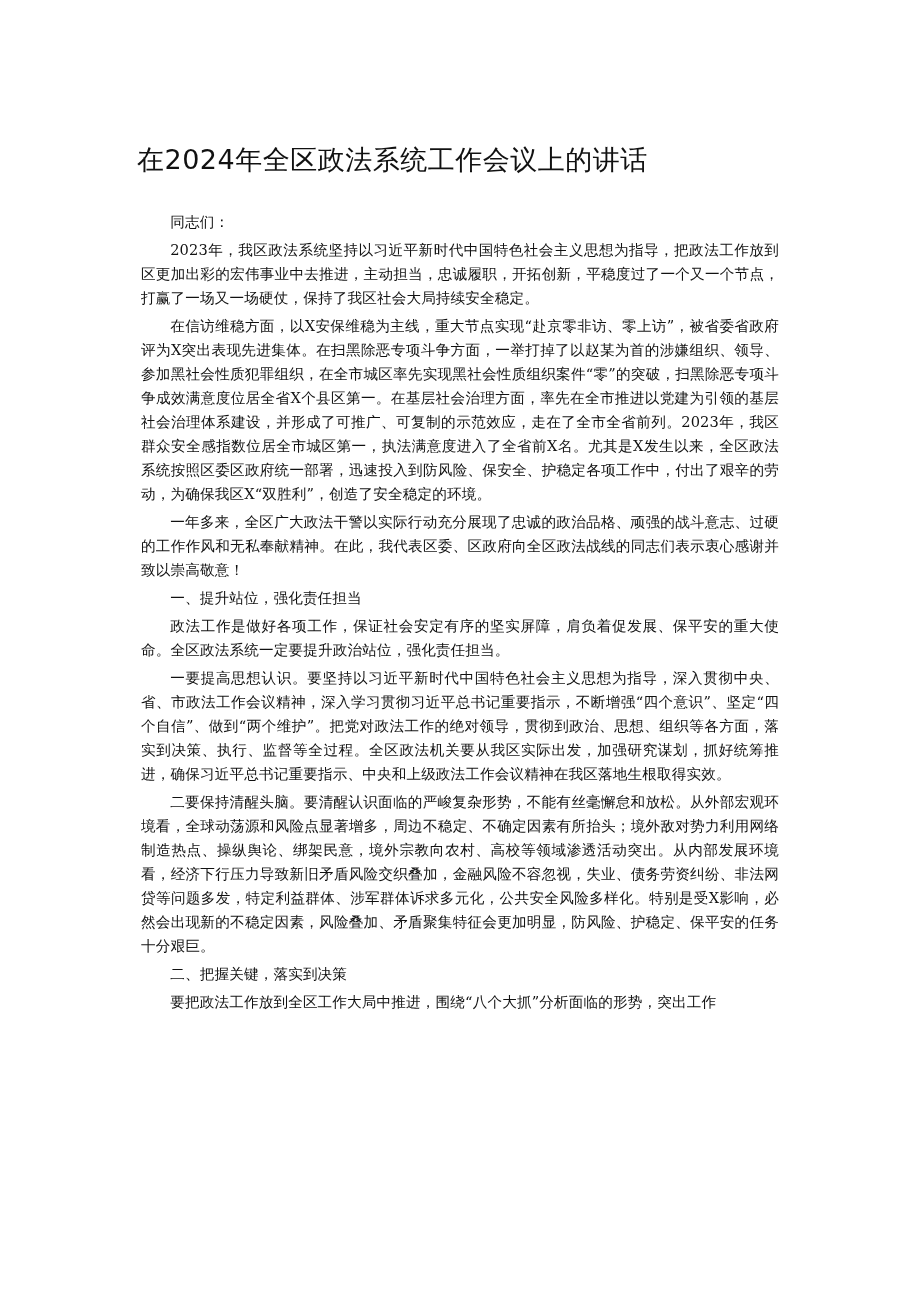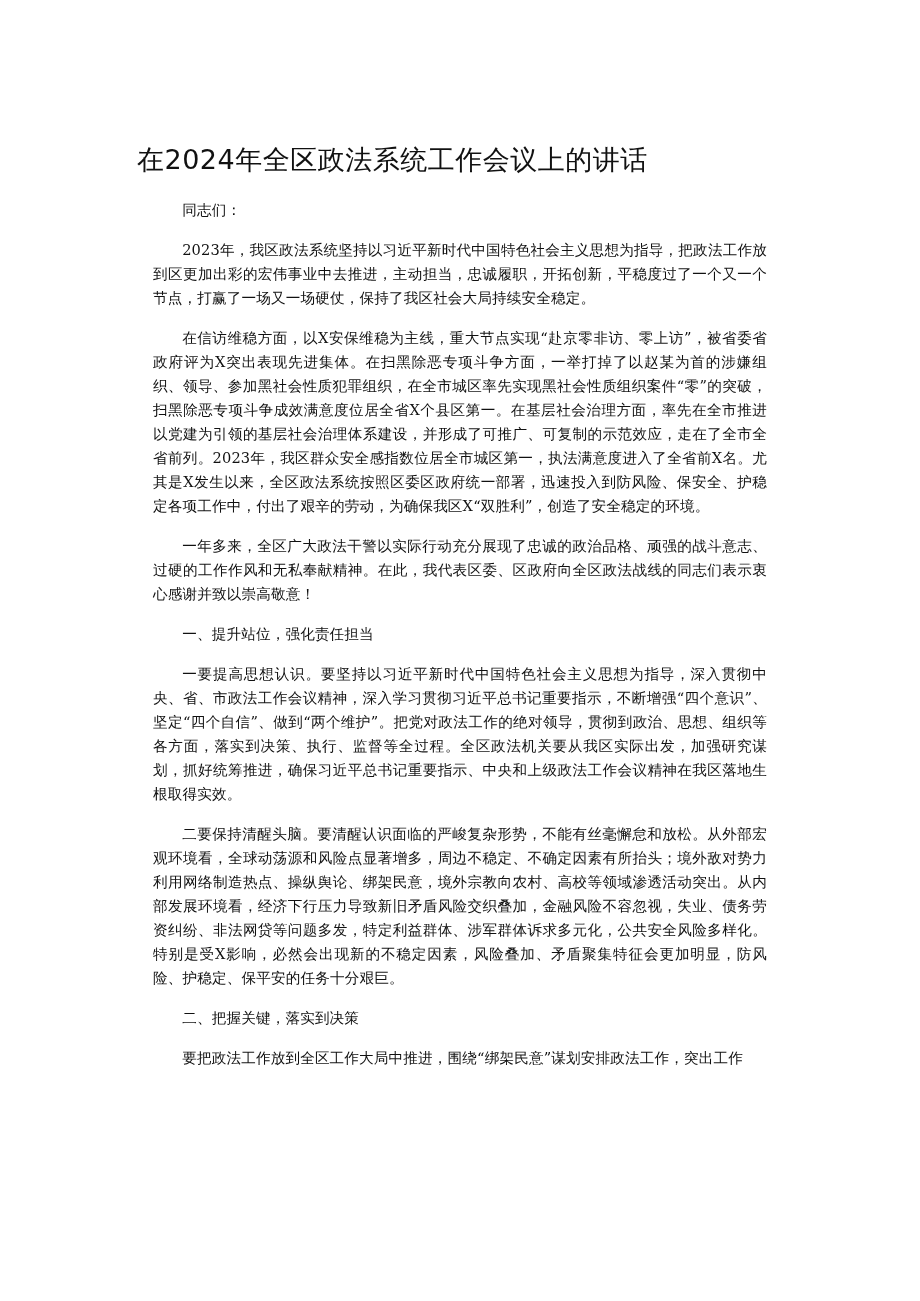--- a/index.html
+++ b/index.html
@@ -19,27 +19,27 @@
       position: absolute;
       left: 137px;
       top: 142px;
       width: 646px;
     }
     .doc-title {
       font-family: "DejaVu Sans", "Liberation Sans", sans-serif;
       font-size: 27px;
       font-weight: normal;
       line-height: 36px;
-      margin: 0 0 20px 0;
+      margin: 0 0 32px 0;
       letter-spacing: 0.5px;
       color: #111;
       white-space: nowrap;
     }
     .body-text p {
-      margin: 16px;
+      margin: 4px;
       font-size: 14.6px;
       line-height: 24px;
       text-indent: 2em;
       text-align: justify;
       text-justify: inter-character;
       letter-spacing: 0.15px;
     }
     .body-text p.heading {
       text-indent: 2em;
     }
@@ -50,19 +50,20 @@
 <div class="page">
   <h1 class="doc-title">在2024年全区政法系统工作会议上的讲话</h1>
 
   <div class="body-text">
     <p>同志们：</p>
     <p>2023年，我区政法系统坚持以习近平新时代中国特色社会主义思想为指导，把政法工作放到区更加出彩的宏伟事业中去推进，主动担当，忠诚履职，开拓创新，平稳度过了一个又一个节点，打赢了一场又一场硬仗，保持了我区社会大局持续安全稳定。</p>
     <p>在信访维稳方面，以X安保维稳为主线，重大节点实现“赴京零非访、零上访”，被省委省政府评为X突出表现先进集体。在扫黑除恶专项斗争方面，一举打掉了以赵某为首的涉嫌组织、领导、参加黑社会性质犯罪组织，在全市城区率先实现黑社会性质组织案件“零”的突破，扫黑除恶专项斗争成效满意度位居全省X个县区第一。在基层社会治理方面，率先在全市推进以党建为引领的基层社会治理体系建设，并形成了可推广、可复制的示范效应，走在了全市全省前列。2023年，我区群众安全感指数位居全市城区第一，执法满意度进入了全省前X名。尤其是X发生以来，全区政法系统按照区委区政府统一部署，迅速投入到防风险、保安全、护稳定各项工作中，付出了艰辛的劳动，为确保我区X“双胜利”，创造了安全稳定的环境。</p>
     <p>一年多来，全区广大政法干警以实际行动充分展现了忠诚的政治品格、顽强的战斗意志、过硬的工作作风和无私奉献精神。在此，我代表区委、区政府向全区政法战线的同志们表示衷心感谢并致以崇高敬意！</p>
 
     <p class="heading">一、提升站位，强化责任担当</p>
+    <p>政法工作是做好各项工作，保证社会安定有序的坚实屏障，肩负着促发展、保平安的重大使命。全区政法系统一定要提升政治站位，强化责任担当。</p>
     <p>一要提高思想认识。要坚持以习近平新时代中国特色社会主义思想为指导，深入贯彻中央、省、市政法工作会议精神，深入学习贯彻习近平总书记重要指示，不断增强“四个意识”、坚定“四个自信”、做到“两个维护”。把党对政法工作的绝对领导，贯彻到政治、思想、组织等各方面，落实到决策、执行、监督等全过程。全区政法机关要从我区实际出发，加强研究谋划，抓好统筹推进，确保习近平总书记重要指示、中央和上级政法工作会议精神在我区落地生根取得实效。</p>
     <p>二要保持清醒头脑。要清醒认识面临的严峻复杂形势，不能有丝毫懈怠和放松。从外部宏观环境看，全球动荡源和风险点显著增多，周边不稳定、不确定因素有所抬头；境外敌对势力利用网络制造热点、操纵舆论、绑架民意，境外宗教向农村、高校等领域渗透活动突出。从内部发展环境看，经济下行压力导致新旧矛盾风险交织叠加，金融风险不容忽视，失业、债务劳资纠纷、非法网贷等问题多发，特定利益群体、涉军群体诉求多元化，公共安全风险多样化。特别是受X影响，必然会出现新的不稳定因素，风险叠加、矛盾聚集特征会更加明显，防风险、护稳定、保平安的任务十分艰巨。</p>
 
     <p class="heading">二、把握关键，落实到决策</p>
-    <p>要把政法工作放到全区工作大局中推进，围绕“绑架民意”谋划安排政法工作，突出工作</p>
+    <p>要把政法工作放到全区工作大局中推进，围绕“八个大抓”分析面临的形势，突出工作</p>
   </div>
 </div>
 
 </body></html>

